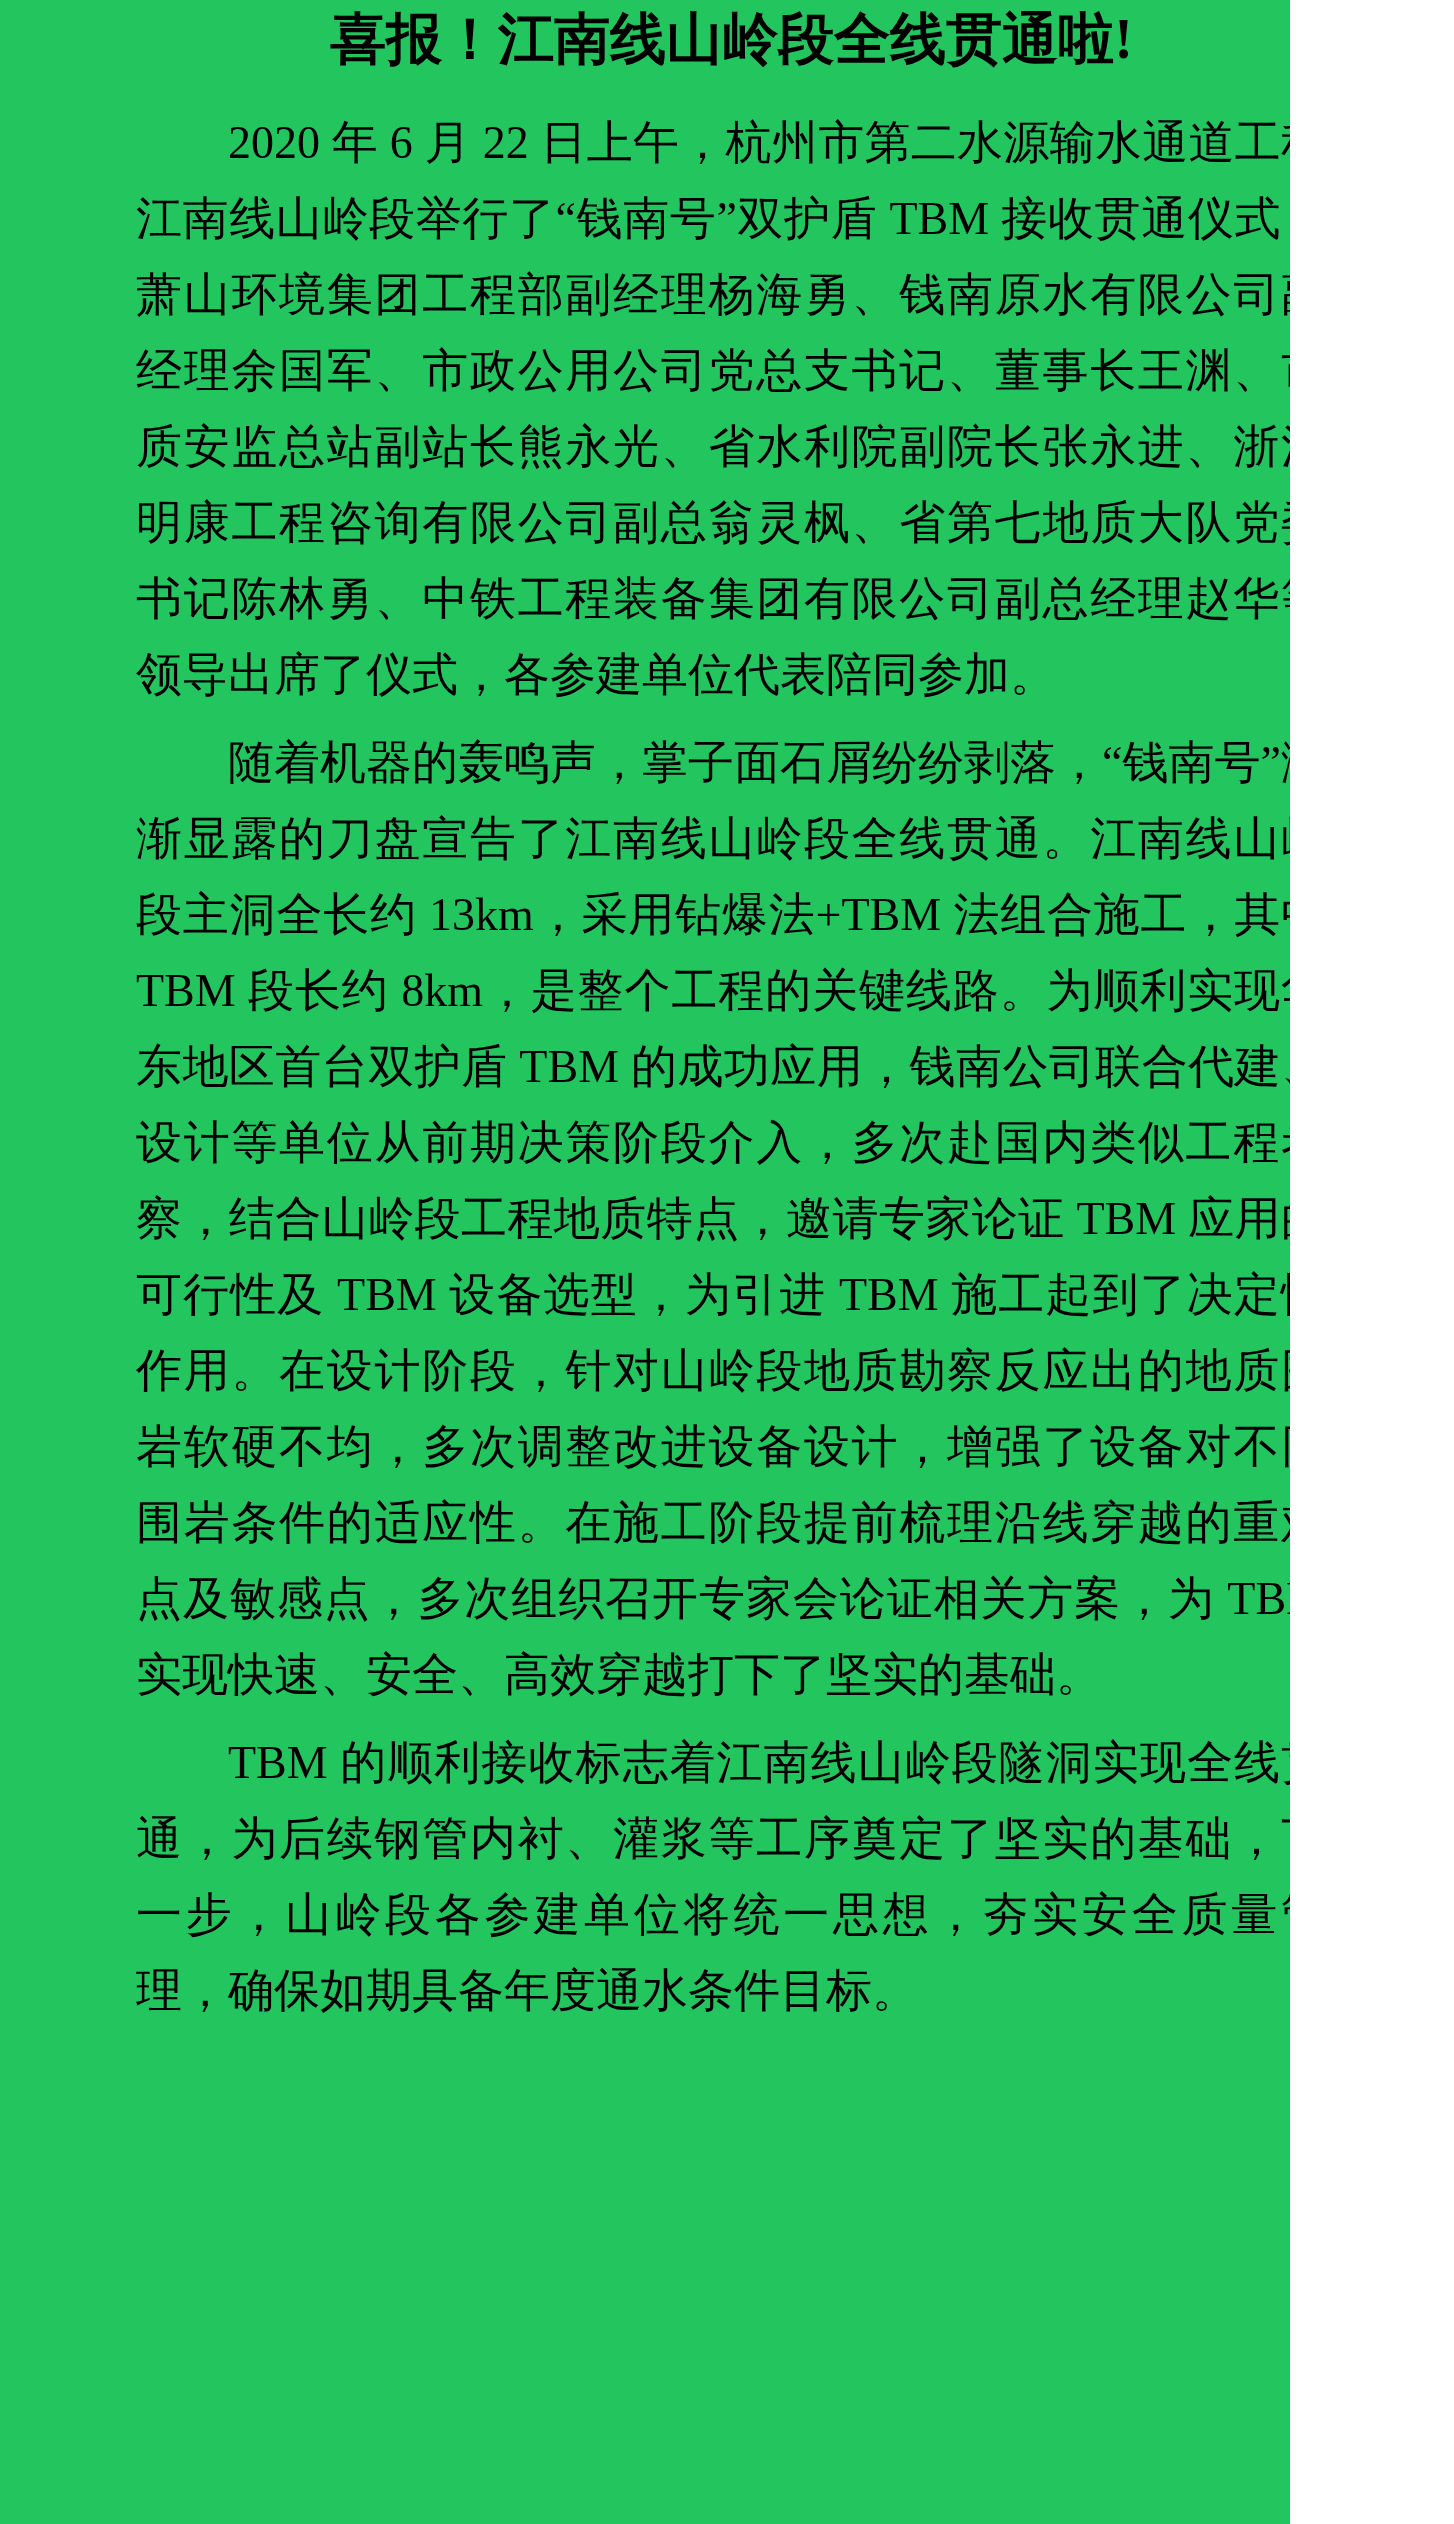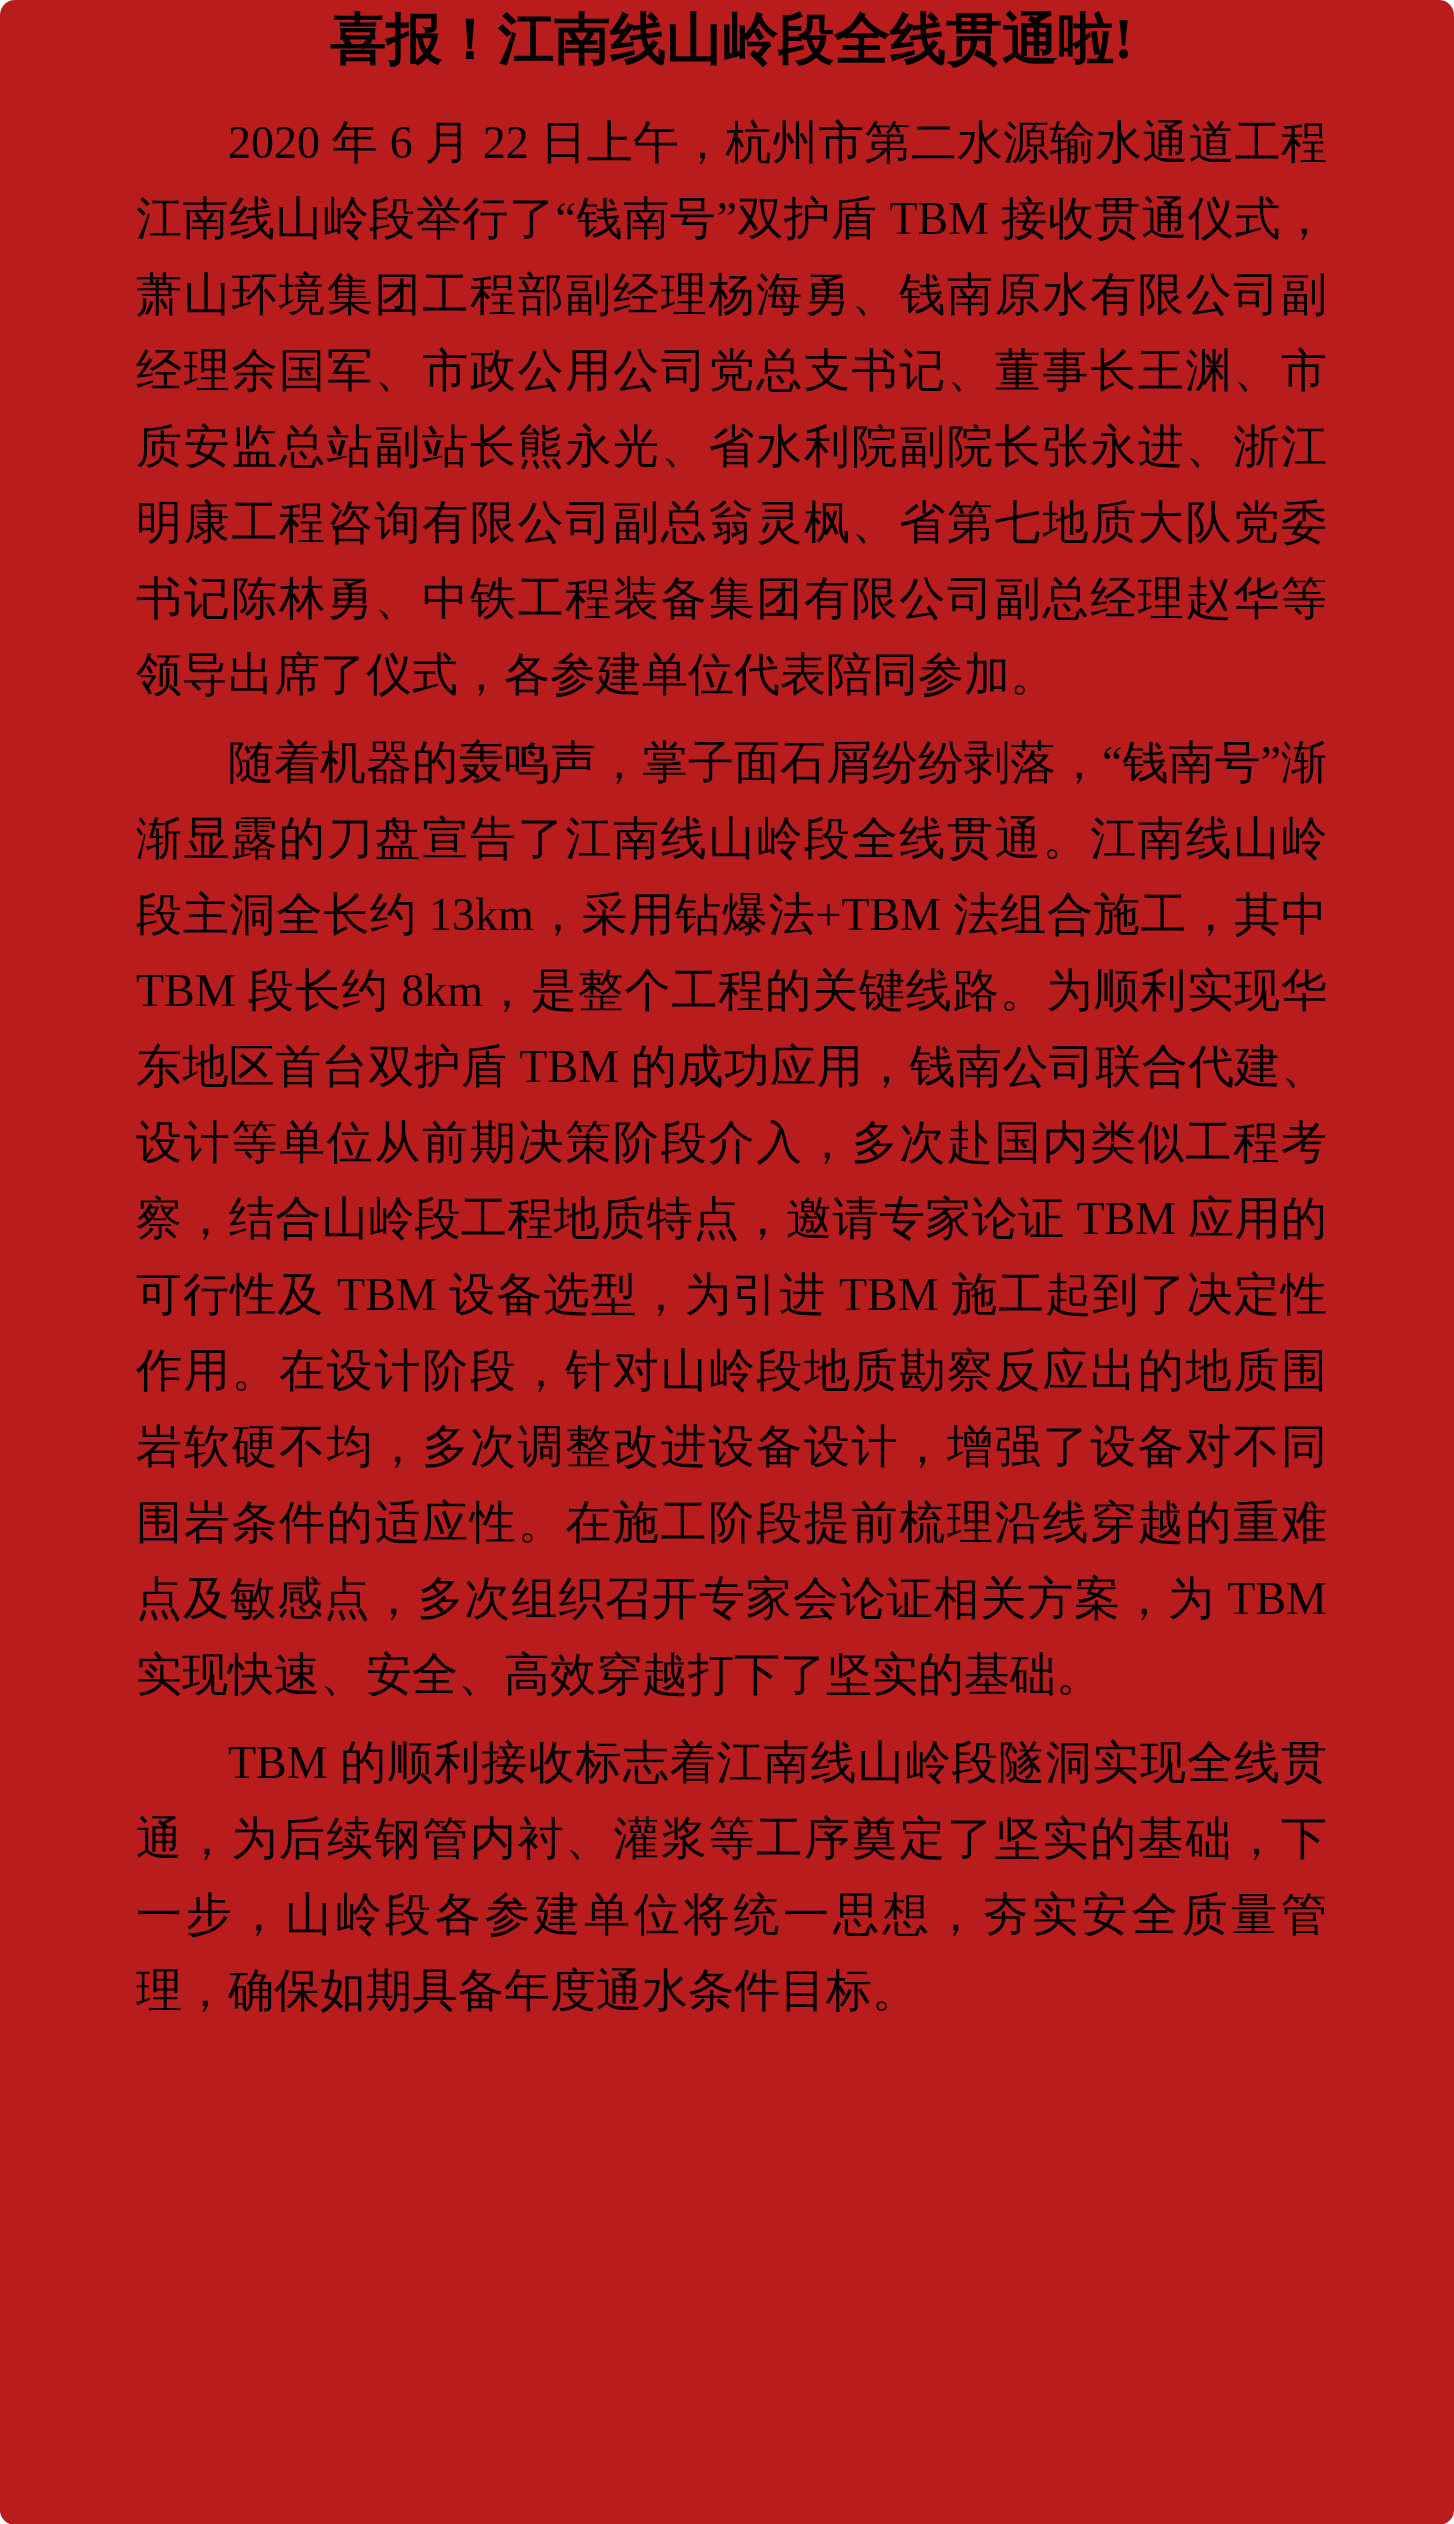--- a/index.html
+++ b/index.html
@@ -2,27 +2,26 @@
 <html style="font-size:14.7px"><head>
 <meta charset="utf-8">
 <style>
   html, body {
     margin: 0;
     padding: 0;
     background: #ffffff;
   }
   .page {
     position: relative;
-    width: 1454px;
+    width: 1290px;
     height: 2525px;
-    background: #b91c1c;
+    background: #22c55e;
     overflow: hidden;
     font-family: "Liberation Serif", "DejaVu Serif", serif;
     color: #000000;
-    border-radius: 15px;
   }
   .content {
     position: absolute;
     left: 124px;
     top: 0;
     width: 1215px;
   }
   .doc-title {
     margin: 0;
     margin-top: 5.5px;

